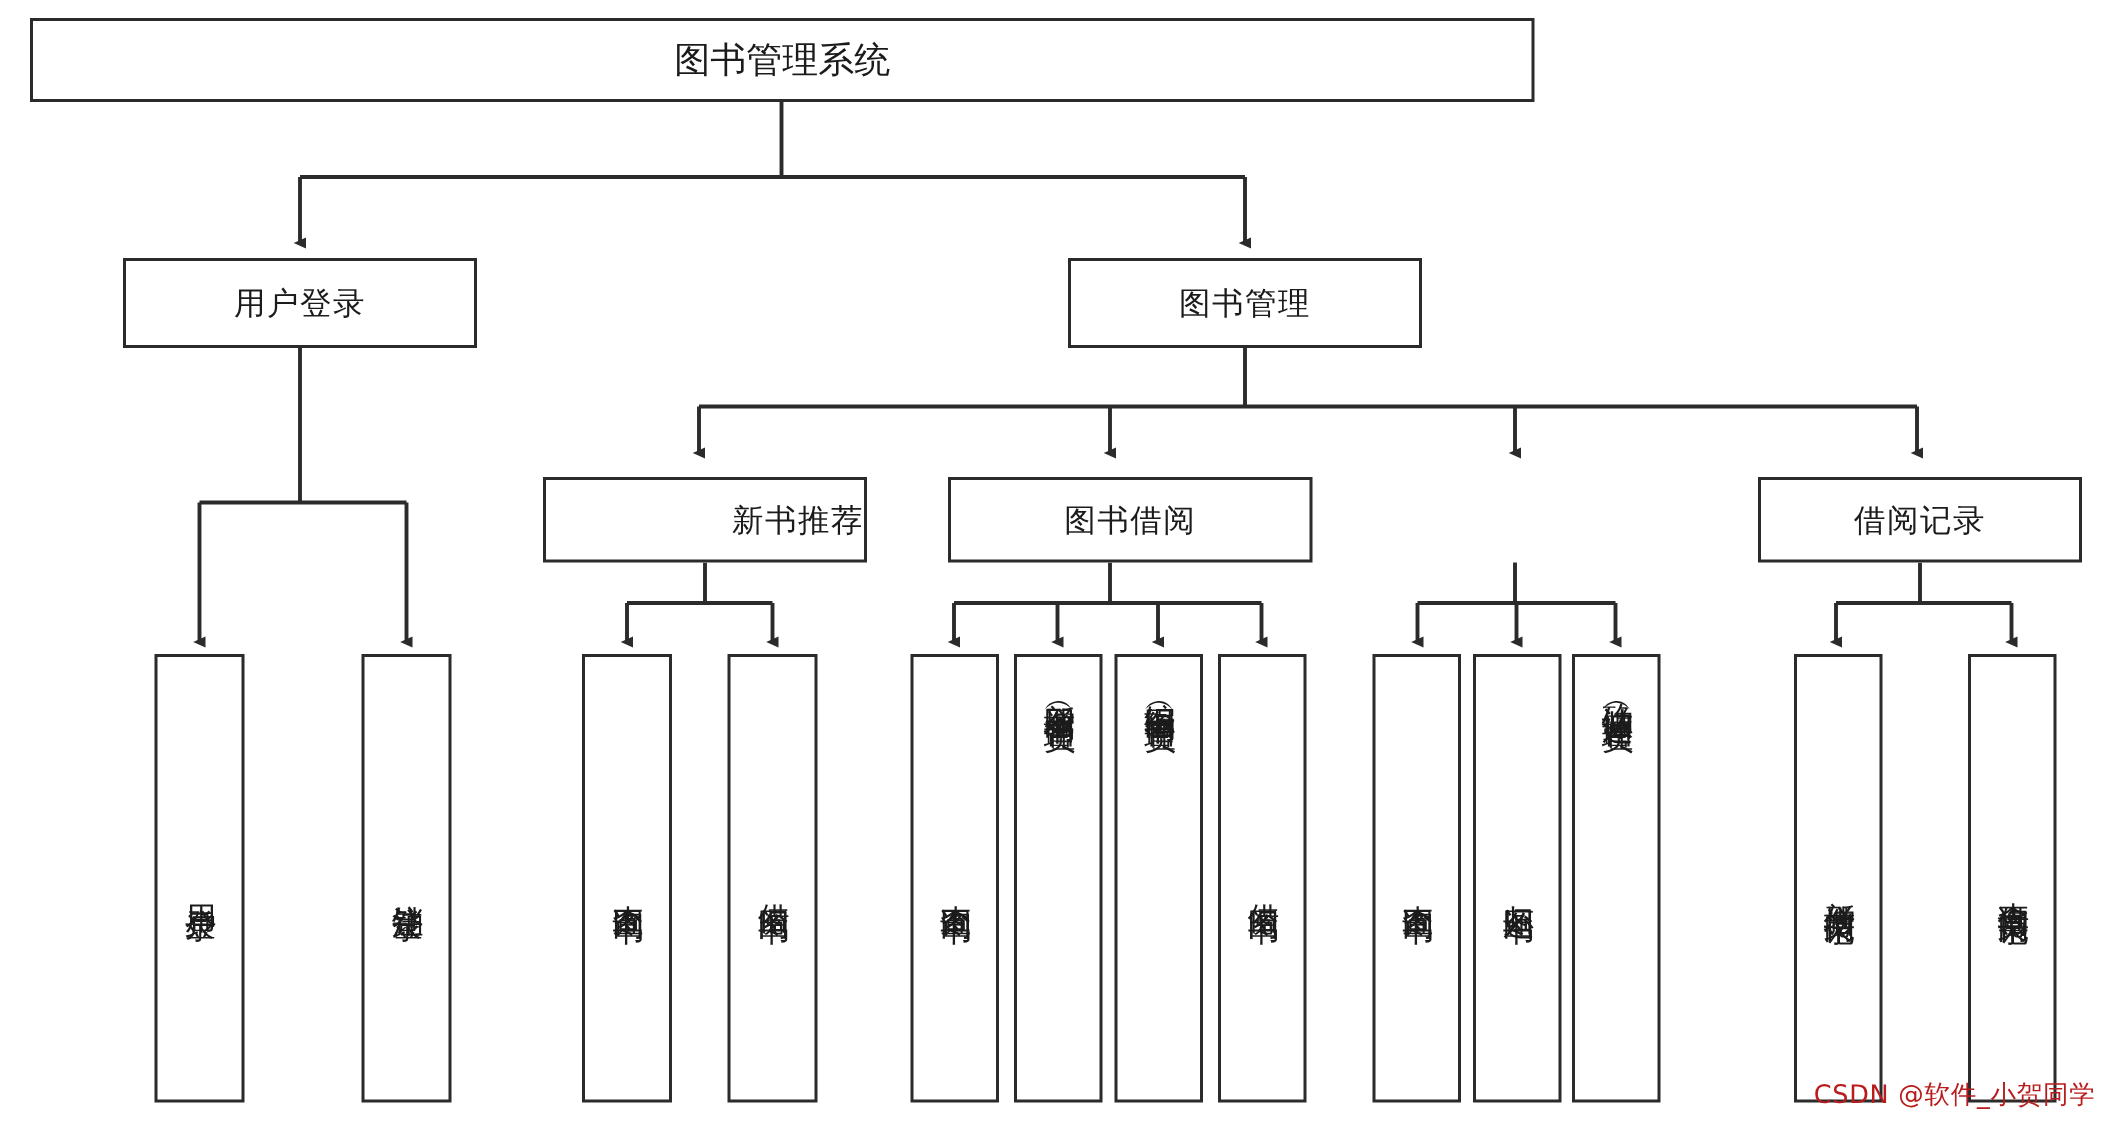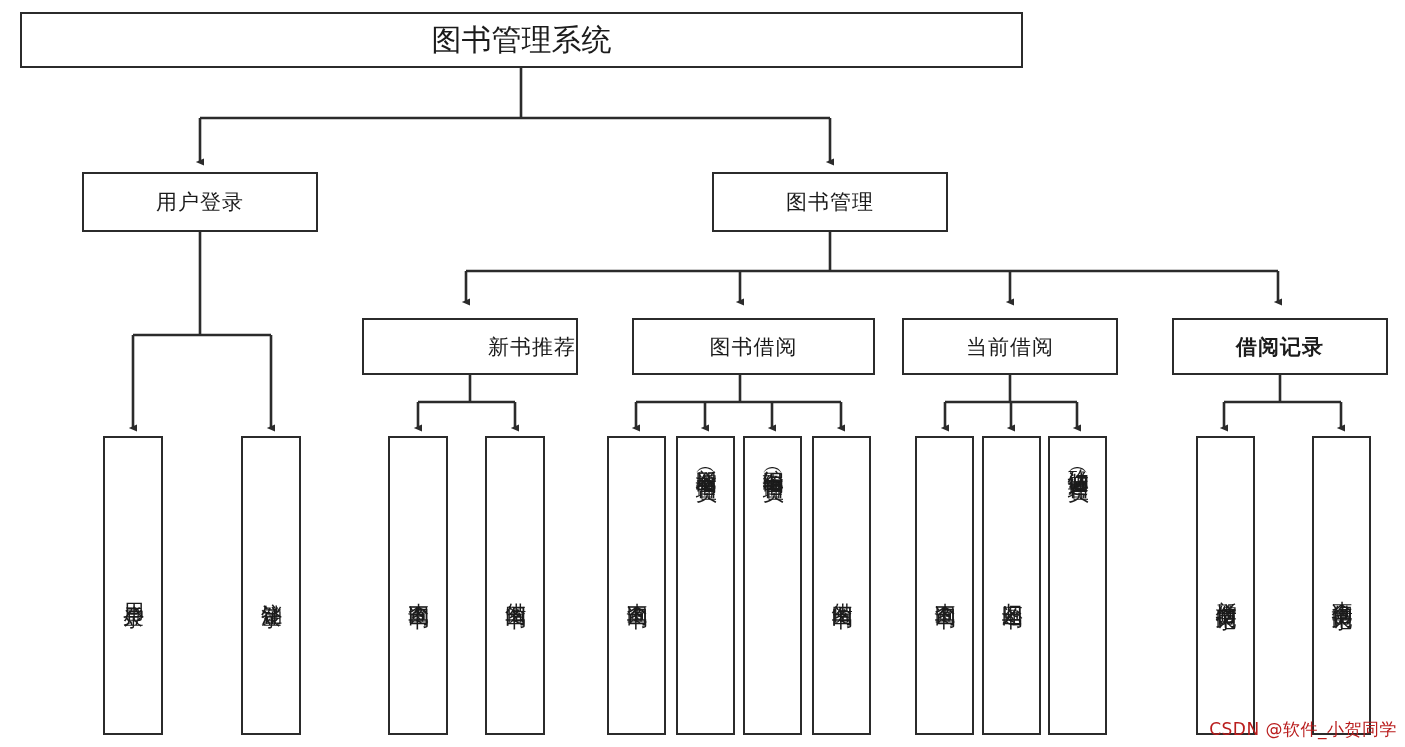--- a/index.html
+++ b/index.html
@@ -33,21 +33,21 @@
     display: flex;
     align-items: center;
     justify-content: center;
     color: #1b1b1b;
   }
   .node.horiz {
     font-size: 21px;
     letter-spacing: 1px;
   }
   .node.root {
-    font-size: 30px;
+    font-size: 24px;
   }
   .node.leaf {
     align-items: flex-start;
     justify-content: center;
     padding-top: 8px;
   }
   .vtext {
     writing-mode: vertical-rl;
     text-orientation: upright;
     font-size: 21px;
@@ -141,24 +141,21 @@
   <div class="node horiz" style="left:712px; top:172px; width:236px; height:60px;">
     <span>图书管理</span>
   </div>
 
   <div class="node horiz" style="left:362px; top:318px; width:216px; height:57px;justify-content:flex-end;">
     <span>新书推荐</span>
   </div>
   <div class="node horiz" style="left:632px; top:318px; width:243px; height:57px;">
     <span>图书借阅</span>
   </div>
-  <div class="node horiz" style="left:902px; top:318px; width:216px; height:57px;">
-    <span>当前借阅</span>
-  </div>
-  <div class="node horiz" style="left:1172px; top:318px; width:216px; height:57px;font-weight:bold;">
+  <div class="node horiz" style="left:1172px; top:318px; width:216px; height:57px;">
     <span>借阅记录</span>
   </div>
 
   <div class="node leaf" style="left:103px; top:436px; width:60px; height:299px;">
     <div class="leaf-inner">
       <span class="vtext">用户登录</span>
     </div>
   </div>
   <div class="node leaf" style="left:241px; top:436px; width:60px; height:299px;">
     <div class="leaf-inner">

